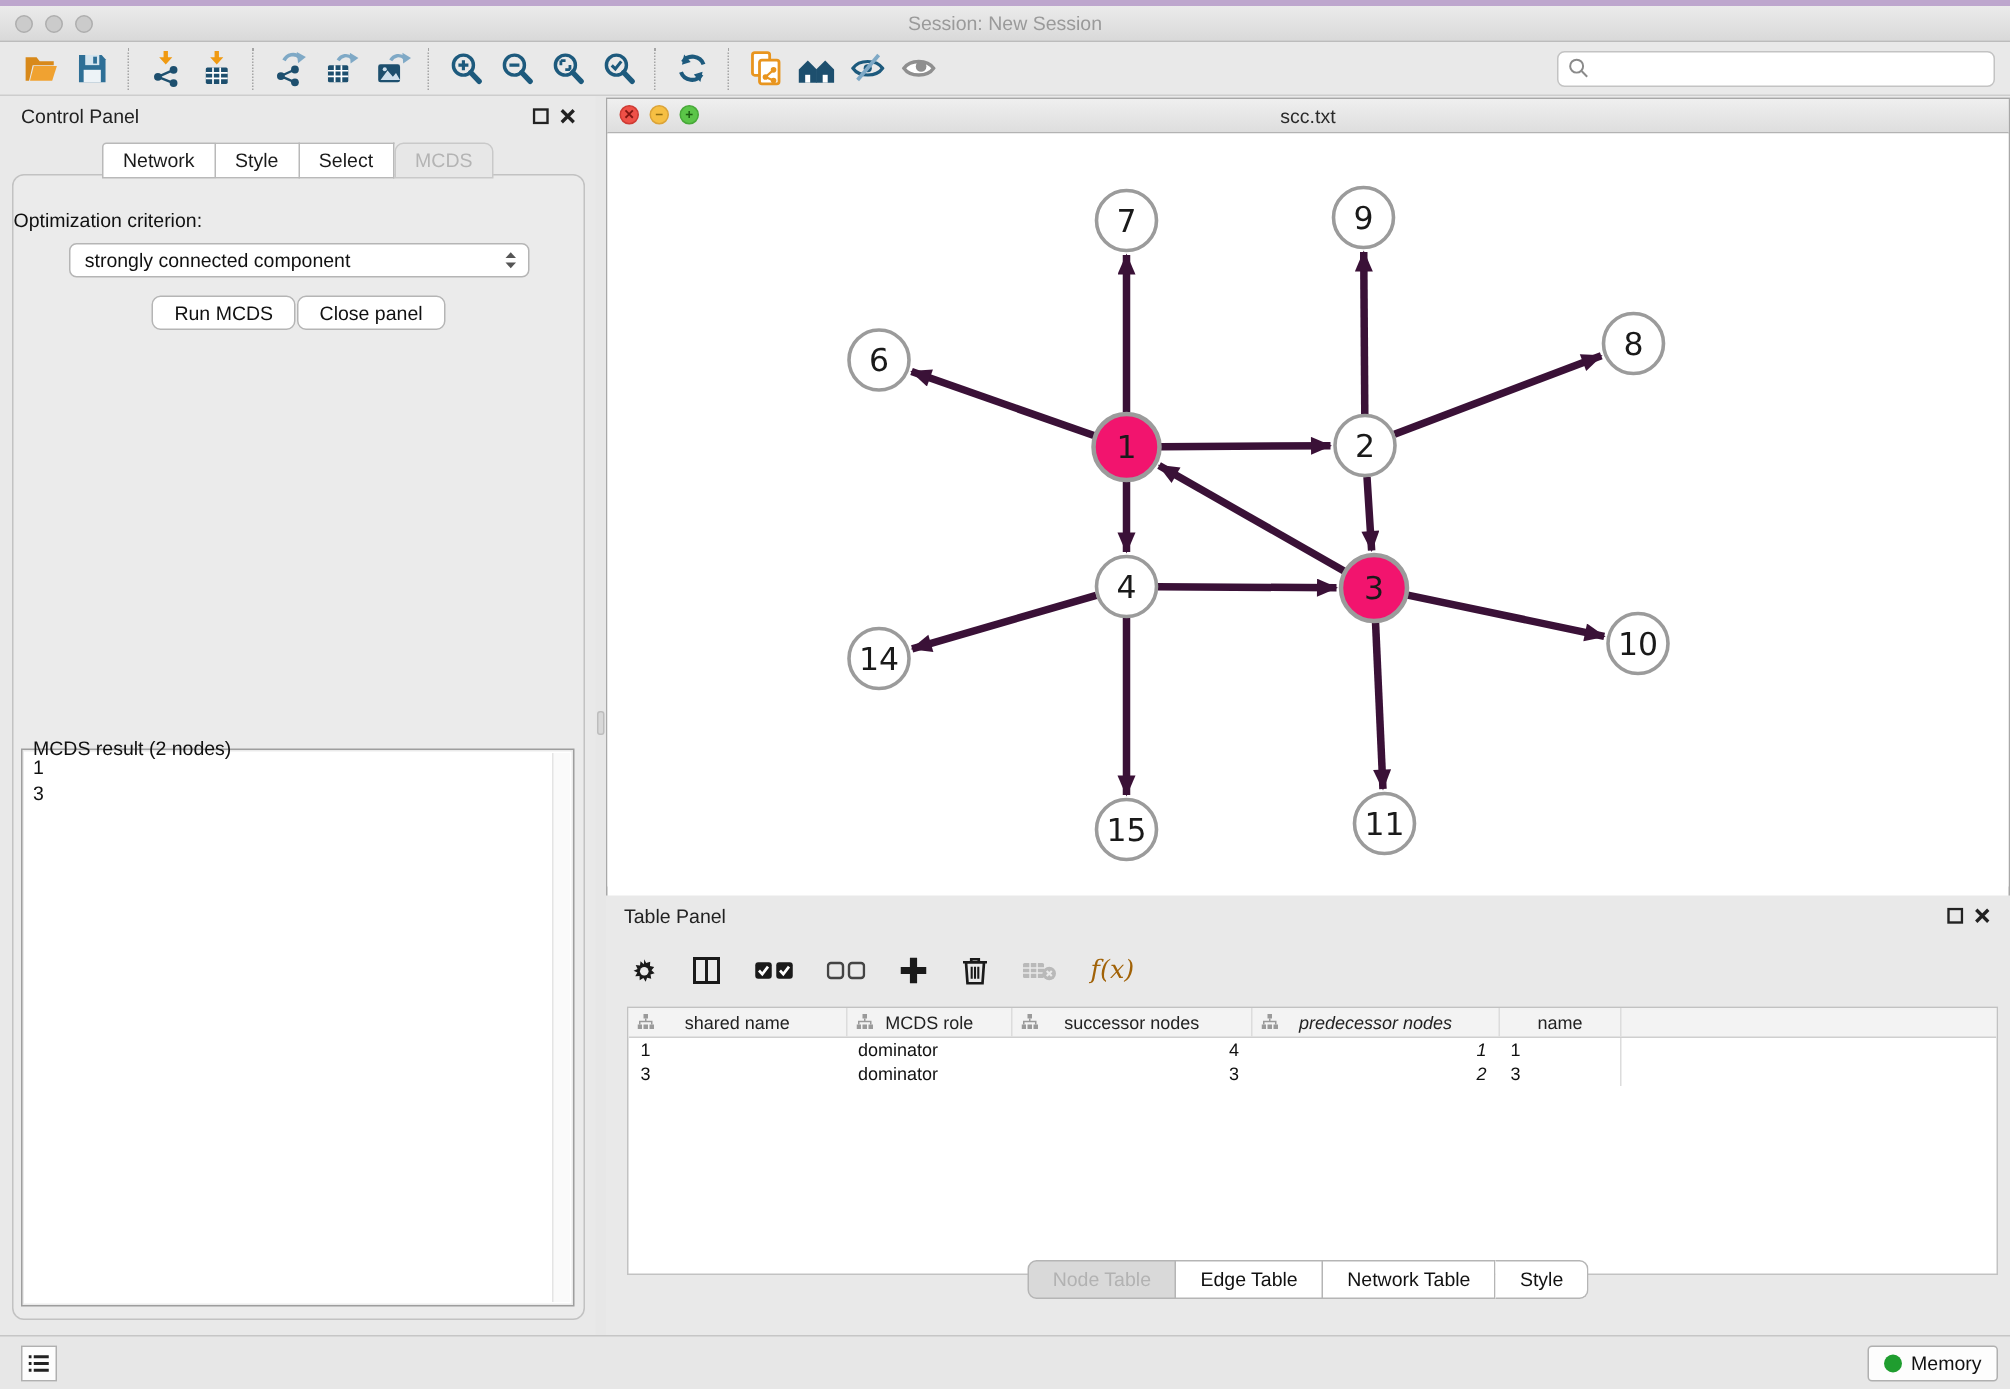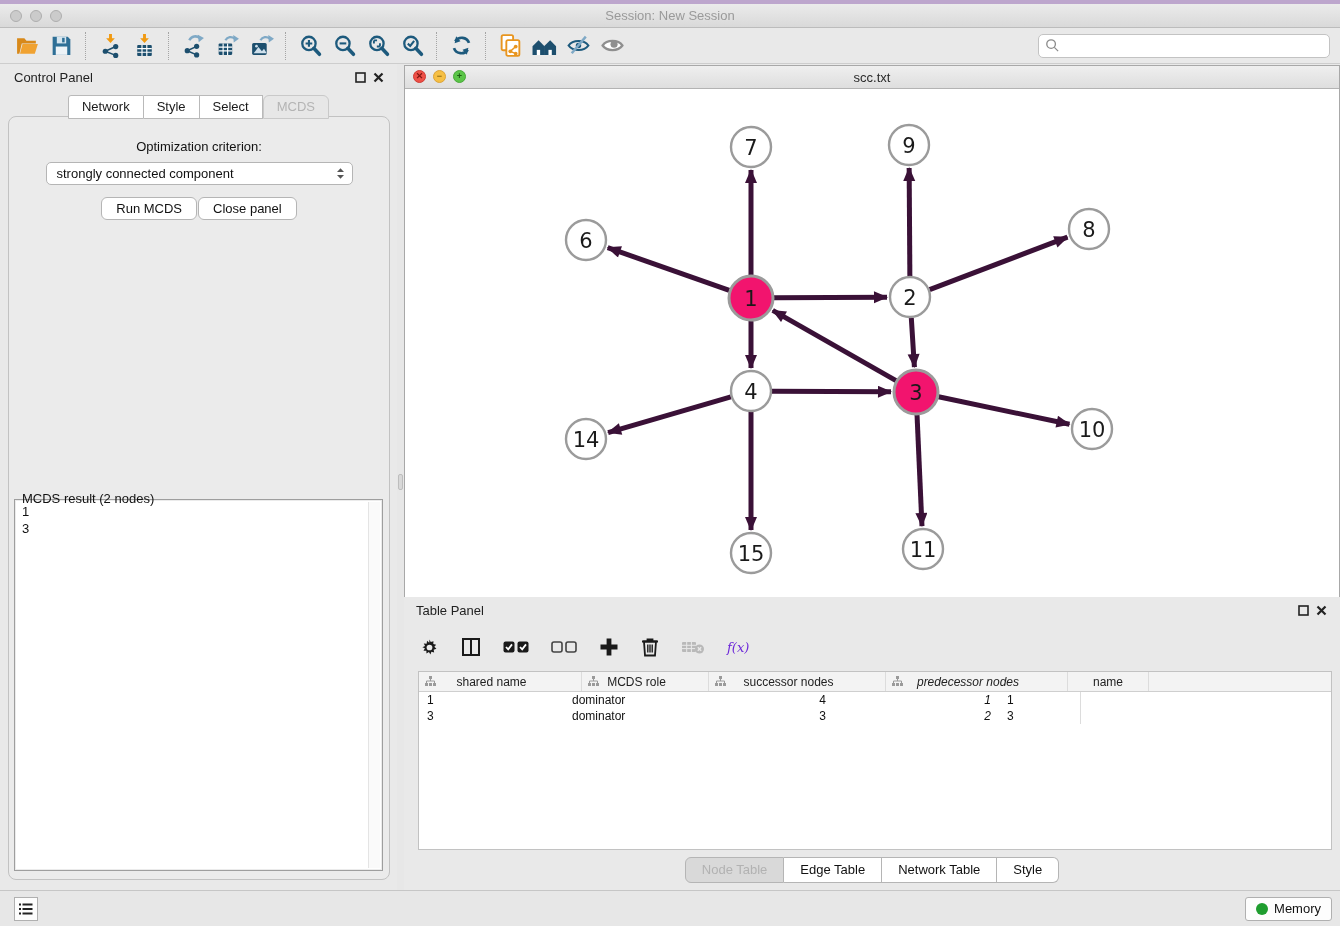--- a/index.html
+++ b/index.html
@@ -37,21 +37,21 @@
   .ph-btn { width:18px; height:18px; display:flex; align-items:center; justify-content:center; }
   .cp-tabs { position:absolute; top:31px; left:0; right:0; display:flex; justify-content:center; z-index:2; }
   .ctab { font-size:13px; color:#1a1a1a; background:#fff; border:1px solid #b9b9b9;
     padding:3px 13px 4px; cursor:default; }
   .ctab:not(:first-child) { border-left:0; }
   .ctab.first { border-radius:3px 0 0 0; }
   .ctab.active { background:#e7e7e7; color:#b4b4b4; border:1px solid #c9c9c9;
     border-radius:6px 6px 0 0; }
   .cp-body { position:absolute; left:8px; right:7px; top:52px; bottom:10px;
     background:#ebebeb; border:1px solid #c2c2c2; border-radius:8px; }
-  .opt-label { margin-top:22px; text-align:center; font-size:13px; color:#111; }
+  .opt-label { margin-top:22px; text-align:left; font-size:13px; color:#111; }
   .criterion { margin:8px auto 0; width:307px; height:23px; background:#fff;
     border:1px solid #b5b5b5; border-radius:5px; display:flex; align-items:center;
     padding:0 6px 0 10px; font-size:13px; color:#111; }
   .criterion .cspacer { flex:1; }
   .btn-row { margin-top:12px; display:flex; justify-content:center; gap:1px; }
   .pbtn { min-width:95px; height:23px; background:#fff; border:1px solid #b5b5b5;
     border-radius:6px; font-size:13px; color:#111; display:flex; align-items:center;
     justify-content:center; padding:0 14px; cursor:default; }
 
   .result-fieldset { position:absolute; left:14px; right:14px; top:429px; height:378px; }
@@ -89,34 +89,34 @@
   .nf-canvas { position:relative; width:100%; height:502px; background:#fff; }
   .nf-canvas svg { display:block; width:100%; height:100%; }
   .hgrip { position:absolute; bottom:-1px; left:453px; width:8px; height:6px;
     background:#d6d6d6; border:1px solid #bdbdbd; }
 
   
   .table-panel { position:absolute; left:0; right:0; top:533px; bottom:0; background:#e9e9e9; }
   .tp-toolbar { position:absolute; left:16px; top:34px; height:32px; display:flex;
     align-items:center; gap:22px; }
   .tico { display:flex; align-items:center; justify-content:center; cursor:default; }
-  .fx-label { font-family:"DejaVu Serif", serif; font-style:italic; font-size:13px; color:#6d28d9; }
+  .fx-label { font-family:"DejaVu Serif", serif; font-style:italic; font-size:17px; color:#a16207; }
   .table-wrap { position:absolute; left:14px; right:8px; top:74px; bottom:40px;
     background:#fff; border:1px solid #c2c2c2; overflow:hidden; }
   .trow { display:flex; }
-  .thead { background:#f3f3f3; border-bottom:1px solid #cfcfcf; height:20px;gap:17px; }
+  .thead { background:#f3f3f3; border-bottom:1px solid #cfcfcf; height:20px; }
   .th { position:relative; display:flex; align-items:center; justify-content:center;
     font-size:12px; color:#222; border-left:1px solid #dcdcdc; height:100%; }
   .th:first-child { border-left:none; }
   .th svg { position:absolute; left:6px; }
   .c0 { width:145px; } .c1 { width:110px; } .c2 { width:160px; } .c3 { width:165px;font-style:italic; } .c4 { width:82px; border-right:1px solid #dcdcdc; }
   .tr { height:16px; }
   .td { font-size:12px; color:#111; padding:1px 8px 0; white-space:nowrap; }
   .td.right { text-align:right; }
-  .tp-tabs { position:absolute; left:0; right:0; bottom:7px; display:flex; justify-content:center;text-align:right; }
+  .tp-tabs { position:absolute; left:0; right:0; bottom:24px; display:flex; justify-content:center;text-align:right; }
   .btab { font-size:13px; color:#111; background:#fff; border:1px solid #b5b5b5;
     padding:4px 16px 5px; cursor:default; }
   .btab:not(:first-child) { border-left:0; }
   .btab.firstb { border-radius:6px 0 0 6px; }
   .btab.lastb { border-radius:0 6px 6px 0; }
   .btab.active { background:#d9d9d9; color:#b2b2b2; }
 
   
   .statusbar { position:absolute; bottom:0; left:0; right:0; height:36px; background:#e7e7e7;
     border-top:1px solid #c6c6c6; display:flex; align-items:center; padding:0 8px 0 14px;margin-top:27px; }

